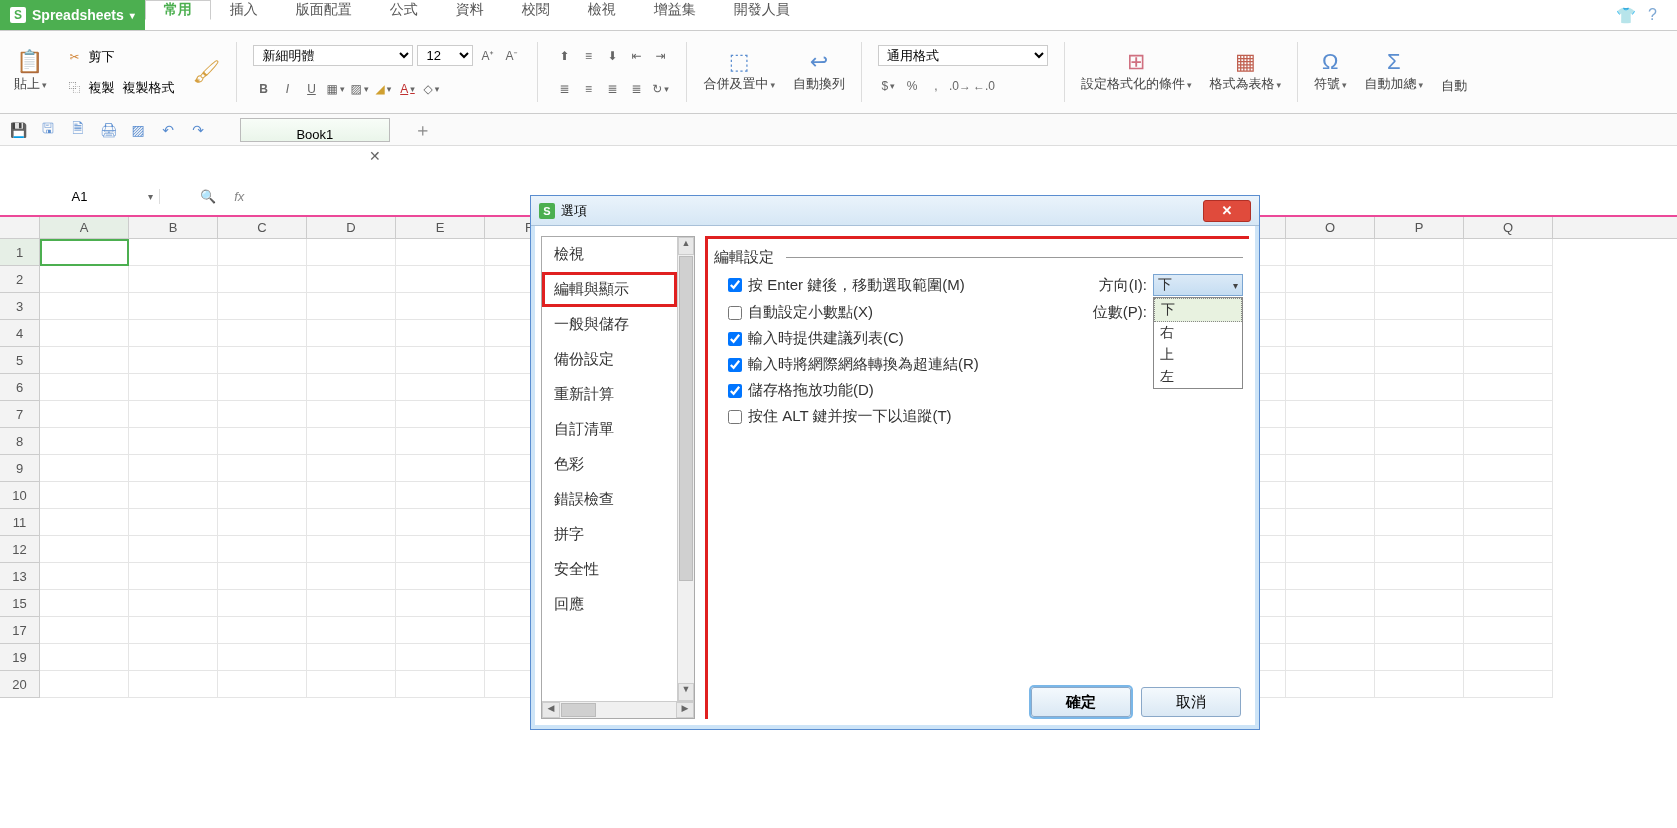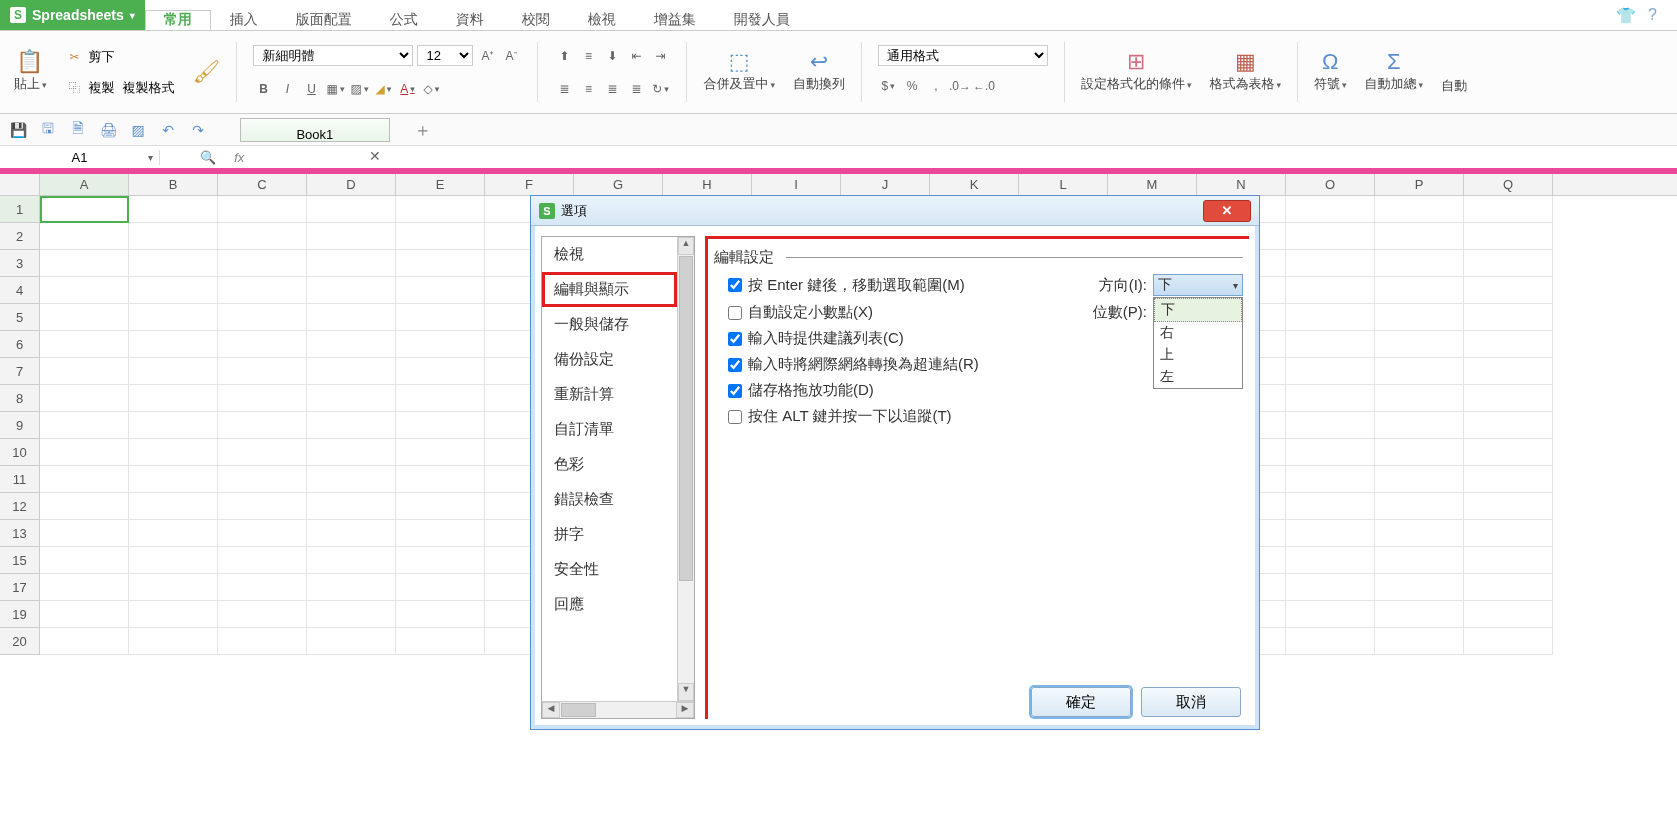--- a/index.html
+++ b/index.html
@@ -3,21 +3,21 @@
 <meta charset="utf-8">
 <style>
 * { box-sizing: border-box; margin: 0; padding: 0; font-family: "Microsoft JhengHei", "PingFang TC", Arial, sans-serif; }
 body { background: #fff; width: 1677px; height: 828px; overflow: hidden; position: relative; font-size: 13px; }
 
 
 .titlebar { background: #fff; height: 30px; display: flex; align-items: center; }
 .app-badge { background: #4caf50; color: #fff; display: flex; align-items: center; padding: 0 10px; height: 30px; font-weight: bold; font-size: 14px; }
 .app-badge .app-icon { background: #fff; color: #4caf50; width: 16px; height: 16px; display: inline-flex; align-items: center; justify-content: center; font-size: 12px; font-weight: bold; margin-right: 6px; border-radius: 2px;}
 .app-badge .drop { margin-left: 6px; font-size: 10px;}
-.tabs-strip { display: flex; align-items: flex-end; height: 30px; }
+.tabs-strip { display: flex; align-items: flex-start; height: 30px; }
 .menu-tab { padding: 0 18px; display: flex; align-items: center; color: #555; cursor: pointer; border: 1px solid transparent; font-size: 14px;}
 .menu-tab.active { color: #4caf50; font-weight: bold; border: 1px solid #ccc; border-bottom: 1px solid #fff; background: #fff;}
 .title-right { margin-left: auto; padding-right: 20px; display: flex; gap: 12px; color: #7ea8d4; font-size: 16px;}
 
 
 .ribbon { border-top: 1px solid #ccc; border-bottom: 1px solid #ccc; background: #fcfcfc; display: flex; padding: 4px 8px; height: 84px; align-items: center; gap: 6px;}
 .ribbon .group { display: flex; flex-direction: column; align-items: center; justify-content: center; padding: 0 6px; height: 100%;}
 .ribbon .sep { width: 1px; background: #ddd; height: 60px; margin: 0 4px;}
 .ribbon .big-icon { font-size: 22px; color: #5a8dd0; text-align: center; line-height: 1;}
 .ribbon .lbl { font-size: 13px; color: #444; margin-top: 2px; white-space: nowrap;}
@@ -28,21 +28,21 @@
 
 
 .qat { display: flex; align-items: center; gap: 14px; padding: 4px 10px; height: 32px; border-bottom: 1px solid #ddd; background: #fafafa;}
 .qat .qi { color: #5a8dd0; font-size: 14px; width: 16px; text-align: center;}
 .qat .tab-chip { display: flex; align-items: center; border: 1px solid #bbb; background: linear-gradient(#f8fdf8,#eaf5ea); padding: 2px 8px; gap: 6px; height: 24px; margin-left: 20px; flex-direction: column;}
 .qat .tab-chip .doc-icon { width: 14px; height: 14px; background: #4caf50; display: inline-block; border-radius: 2px;}
 .qat .tab-chip .close { margin-left: 120px; color: #666; font-size: 14px;}
 .qat .new-tab { font-size: 18px; color: #888; margin-left: 10px;}
 
 
-.namebar { display: flex; align-items: center; height: 28px; border-bottom: 6px solid #ec4899;}
+.namebar { display: flex; align-items: flex-start; height: 28px; border-bottom: 2px solid #ec4899; margin-top: 43px;}
 .namebox { width: 160px; border-right: 1px solid #ddd; display: flex; align-items: center; justify-content: center; position: relative;}
 .namebox .arrow { position: absolute; right: 6px; font-size: 10px; color: #666;}
 .fxarea { display: flex; align-items: center; gap: 18px; padding-left: 40px; color: #888;}
 
 
 .sheet { position: relative; }
 .colheads { display: flex; height: 22px; background: #f3f3f3; border-bottom: 1px solid #ccc;}
 .corner { width: 40px; border-right: 1px solid #ccc;}
 .ch { width: 89px; text-align: center; border-right: 1px solid #ccc; color: #555; font-size: 13px; line-height: 22px;}
 .ch.selcol { background: #e6efe6;}
@@ -81,21 +81,21 @@
 .opt-row input[type=checkbox] { width: 14px; height: 14px;}
 .inline-lbl { margin-left: auto;}
 .dir-select { position: relative; width: 90px; height: 22px; border: 1px solid #7aa5d2; background: linear-gradient(#dceaf7,#c5ddf2); display: flex; align-items: center; padding: 0 4px; font-size: 14px;}
 .dir-select .arrow { position: absolute; right: 4px; font-size: 10px; color: #444;}
 .dir-dropdown { position: absolute; top: 22px; left: -1px; width: 90px; background: #fff; border: 1px solid #888; z-index: 10;}
 .dir-dropdown .dd-item { padding: 2px 6px; font-size: 14px;}
 .dir-dropdown .dd-item.sel { background: #e8f2e0; border: 1px dotted #888;}
 
 .dlg-footer { position: absolute; bottom: 12px; right: 18px; display: flex; gap: 10px;}
 .dlg-btn { width: 100px; height: 30px; border: 1px solid #8aa8c8; background: linear-gradient(#f4f9fd,#dae8f4); border-radius: 3px; font-size: 15px; cursor: pointer;}
-.dlg-btn.primary { box-shadow: 0 0 0 2px #7ab7e8;}
+.dlg-btn.primary { box-shadow: 0 0 0 2px #7ab7e8; font-weight: bold;}
 </style>
 </head>
 <body>
 
 <div class="titlebar">
   <div class="app-badge">
     <span class="app-icon">S</span>
     <span>Spreadsheets</span>
     <span class="drop">▾</span>
   </div>

